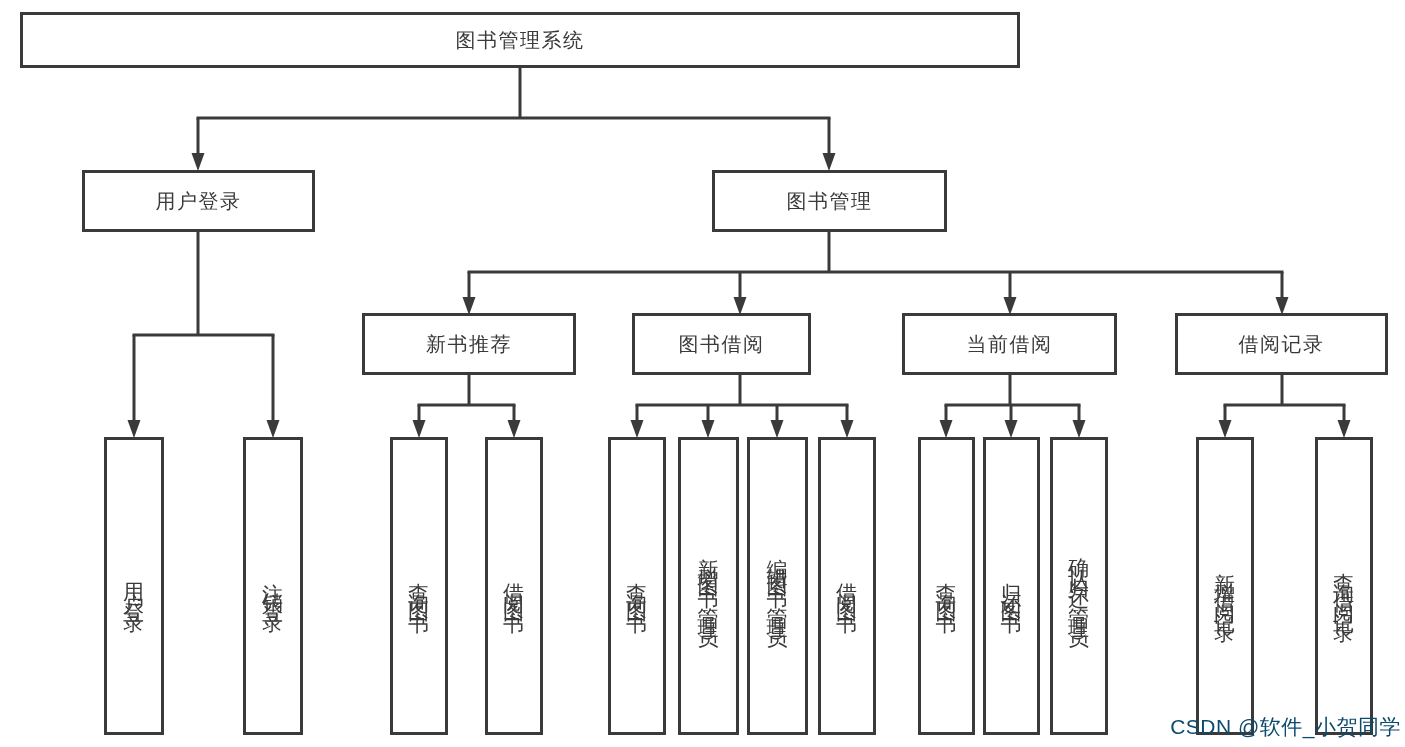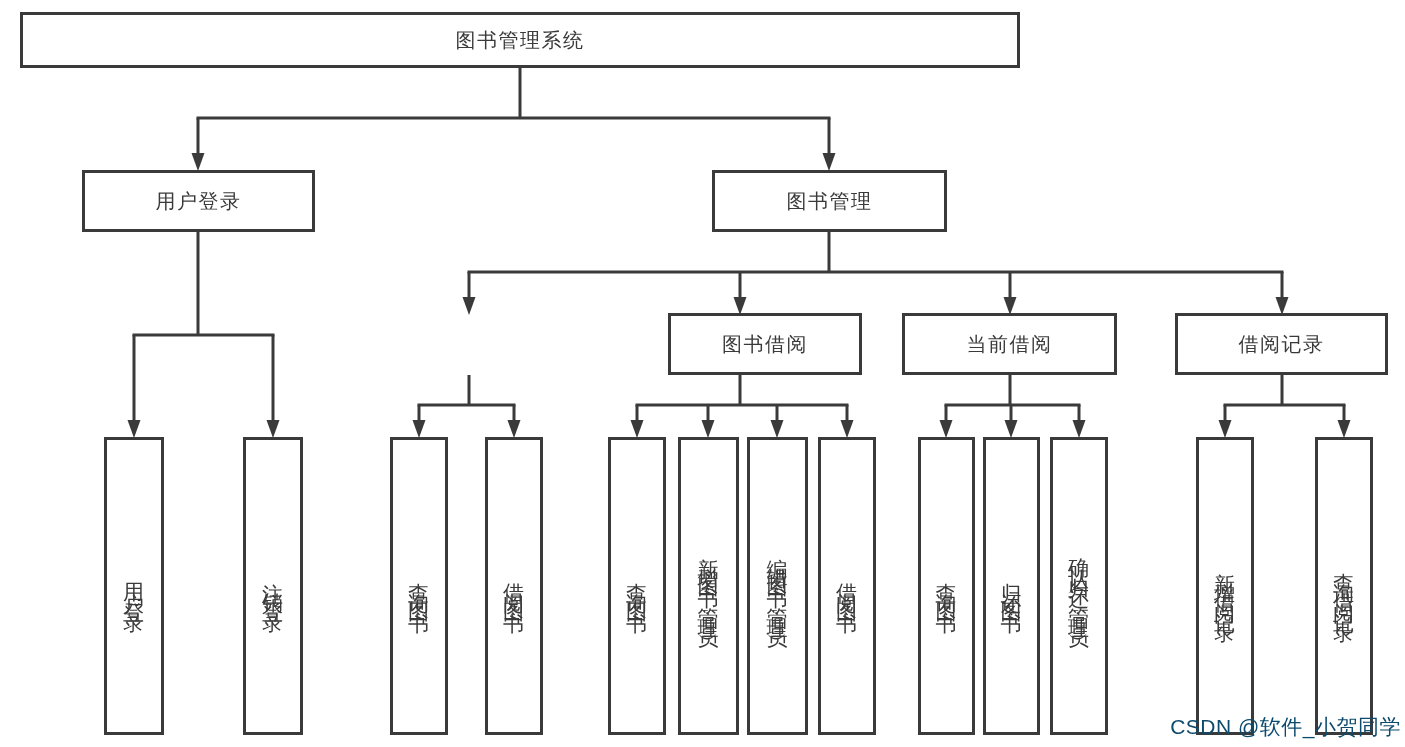--- a/index.html
+++ b/index.html
@@ -130,21 +130,24 @@
     <span class="h-label">图书管理系统</span>
   </div>
 
   <div class="node" style="left:82px; top:170px; width:233px; height:62px;">
     <span class="h-label">用户登录</span>
   </div>
   <div class="node" style="left:712px; top:170px; width:235px; height:62px;">
     <span class="h-label">图书管理</span>
   </div>
 
-  <div class="node" style="left:632px; top:313px; width:194px; height:62px;margin-left:36px;">
+  <div class="node" style="left:362px; top:313px; width:214px; height:62px;">
+    <span class="h-label">新书推荐</span>
+  </div>
+  <div class="node" style="left:632px; top:313px; width:179px; height:62px;">
     <span class="h-label">图书借阅</span>
   </div>
   <div class="node" style="left:902px; top:313px; width:215px; height:62px;">
     <span class="h-label">当前借阅</span>
   </div>
   <div class="node" style="left:1175px; top:313px; width:213px; height:62px;">
     <span class="h-label">借阅记录</span>
   </div>
 
   <div class="node" style="left:104px; top:437px; width:60px; height:298px;">

